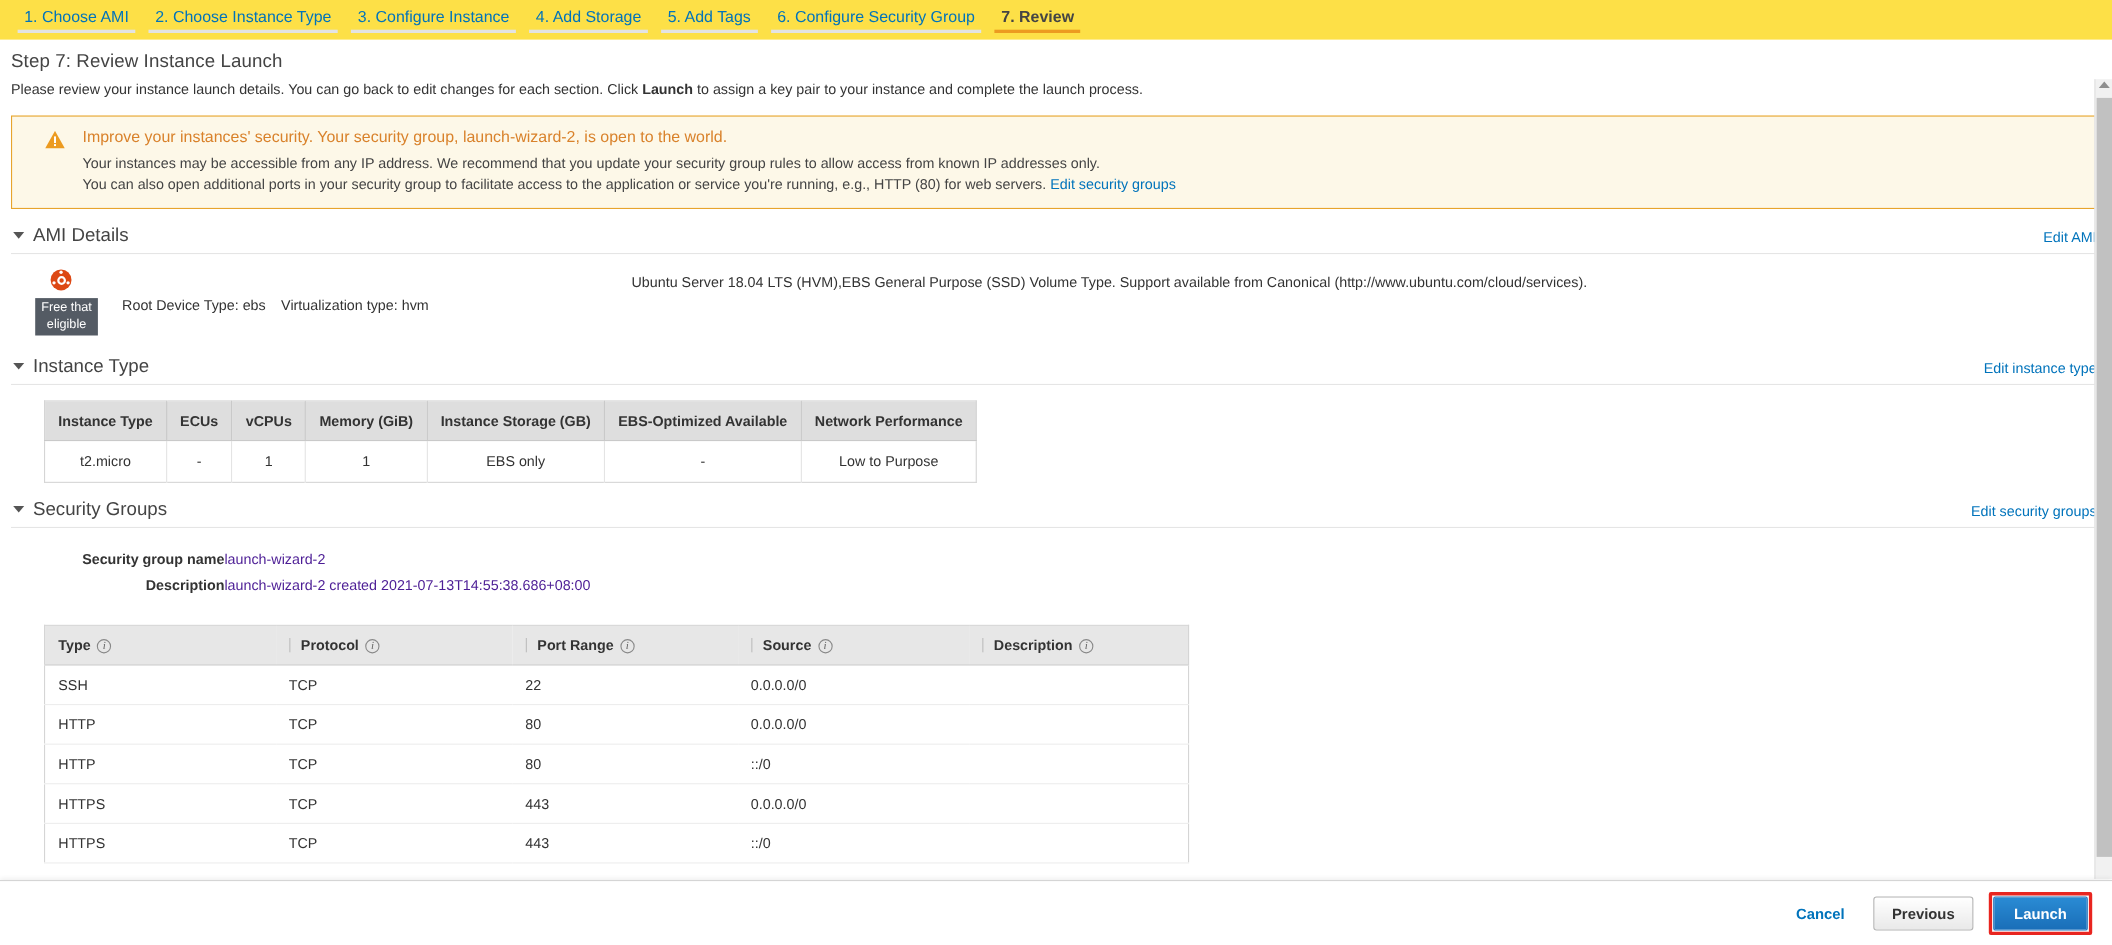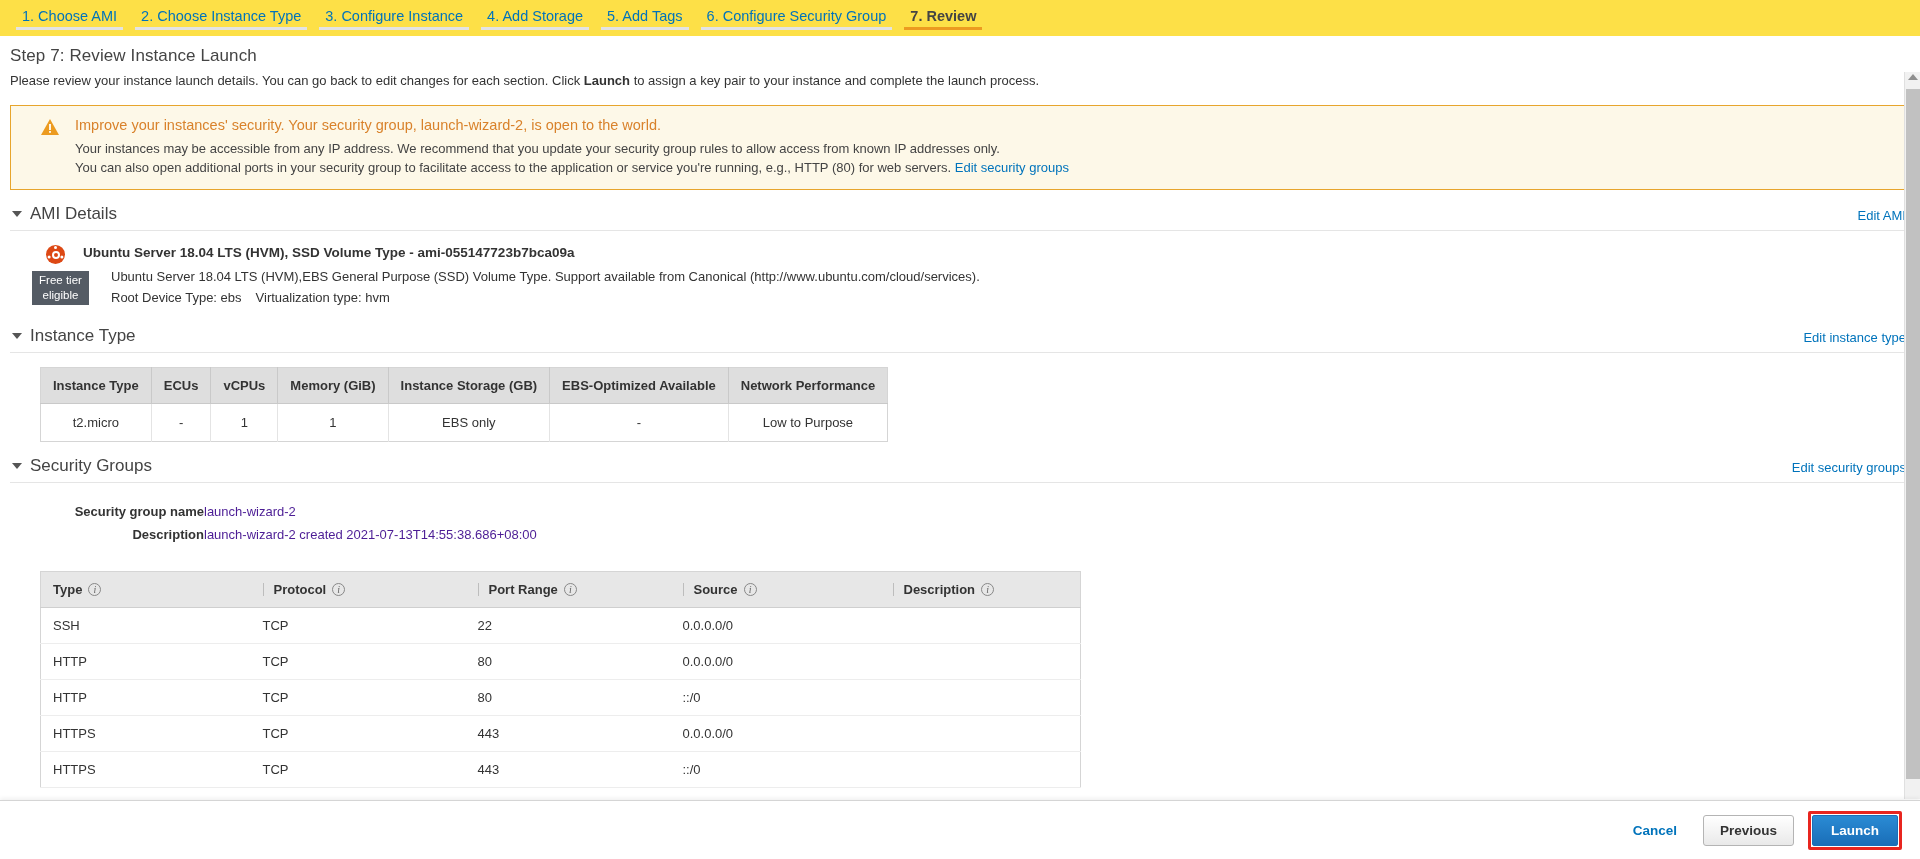--- a/index.html
+++ b/index.html
@@ -173,20 +173,21 @@
     line-height: 15px;
     text-align: center;
     padding: 2px 2px;
   }
   .ami-desc {
     margin-left: 73px;
     font-size: 13px;
     line-height: 21px;
     color: #333333;
     padding-top: 3px;
+    text-align: center;
   }
   .ami-meta {
     margin-left: 73px;
     font-size: 13px;
     line-height: 21px;
     color: #333333;
   }
   .ami-meta span.gap { display:inline-block; width: 14px; }
 
   
@@ -399,24 +400,23 @@
 
     <div class="section">
       <div class="section-head">
         <div class="caret"></div>
         <div class="section-title">AMI Details</div>
         <div class="section-edit">Edit AMI</div>
       </div>
       <div class="ami-block">
         <div class="ubuntu-logo"></div>
         <div class="freetier-badge">
-          <div>Free tier</div>
+          <div>Free that</div>
           <div>eligible</div>
         </div>
-        <div class="ami-name">Ubuntu Server 18.04 LTS (HVM), SSD Volume Type - ami-055147723b7bca09a</div>
         <div class="ami-desc">Ubuntu Server 18.04 LTS (HVM),EBS General Purpose (SSD) Volume Type. Support available from Canonical (http://www.ubuntu.com/cloud/services).</div>
         <div class="ami-meta">
           <span>Root Device Type: ebs</span><span class="gap"></span><span>Virtualization type: hvm</span>
         </div>
       </div>
     </div>
 
     <div class="section">
       <div class="section-head">
         <div class="caret"></div>

